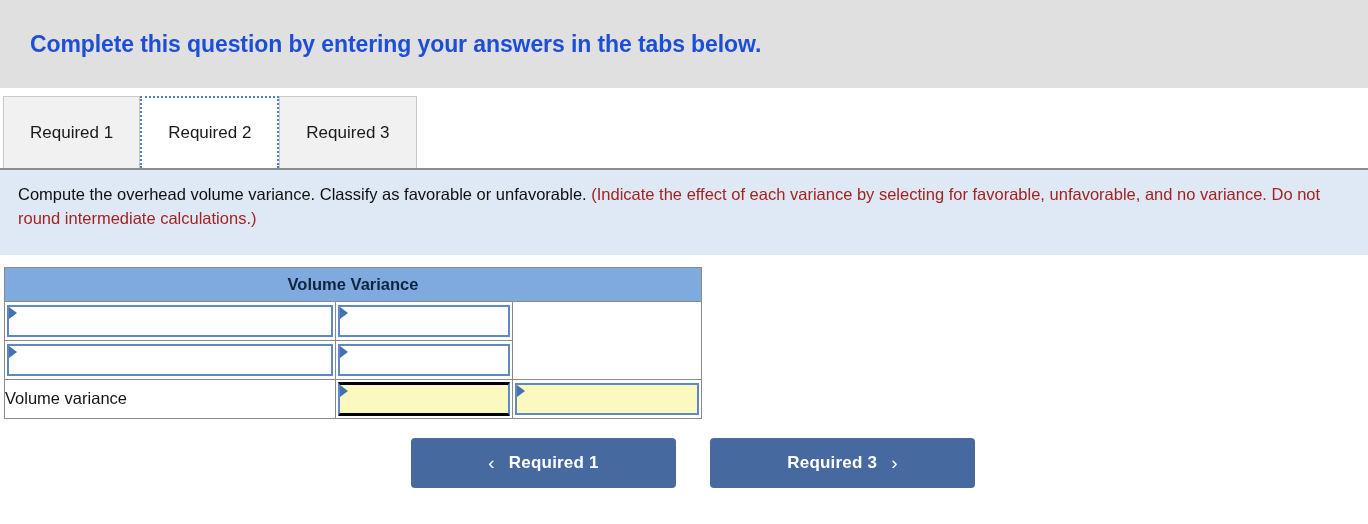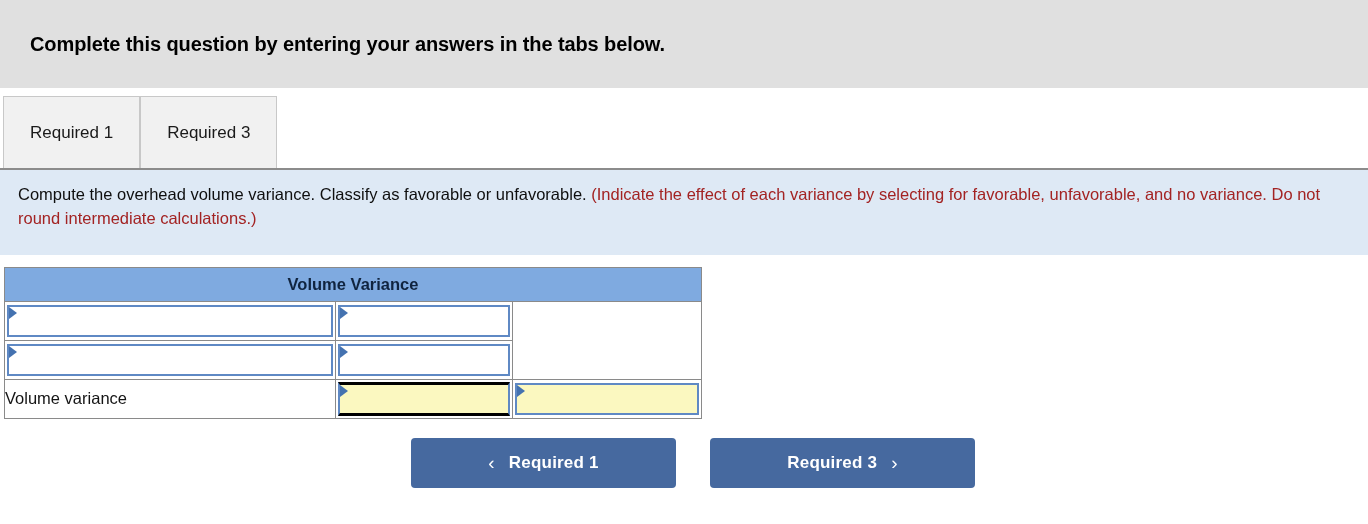--- a/index.html
+++ b/index.html
@@ -19,24 +19,24 @@
   
   .banner {
     height: 88px;
     background: #e0e0e0;
     display: flex;
     align-items: center;
     box-sizing: border-box;
     padding-left: 30px;
   }
   .banner-title {
-    font-size: 20px;
+    font-size: 23px;
     font-weight: bold;
     letter-spacing: -0.1px;
-    color: #000000;
+    color: #1d4ed8;
   }
 
   
   .tabstrip {
     position: relative;
     height: 82px;
     background: #ffffff;
     box-sizing: border-box;
     border-bottom: 2px solid #8c8c8c;
     padding-left: 3px;
@@ -196,20 +196,23 @@
 <body>
 
 <div class="banner">
   <div class="banner-title">Complete this question by entering your answers in the tabs below.</div>
 </div>
 
 <div class="tabstrip">
   <div class="tab">
     <span>Required 1</span>
   </div>
+  <div class="tab active">
+    <span>Required 2</span>
+  </div>
   <div class="tab">
     <span>Required 3</span>
   </div>
 </div>
 
 <div class="instructions">
   <span class="instr-black">Compute the overhead volume variance. Classify as favorable or unfavorable.</span>
   <span class="instr-red">(Indicate the effect of each variance by selecting for favorable, unfavorable, and no variance. Do not round intermediate calculations.)</span>
 </div>
 

